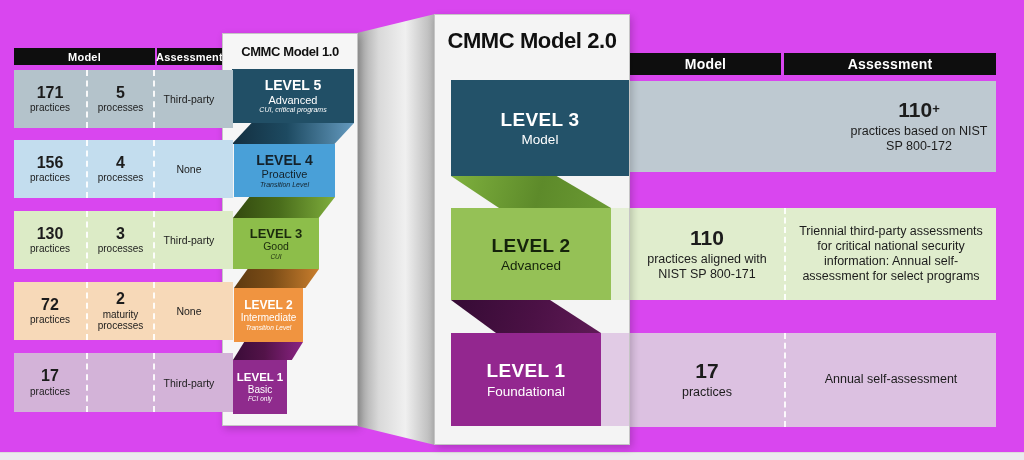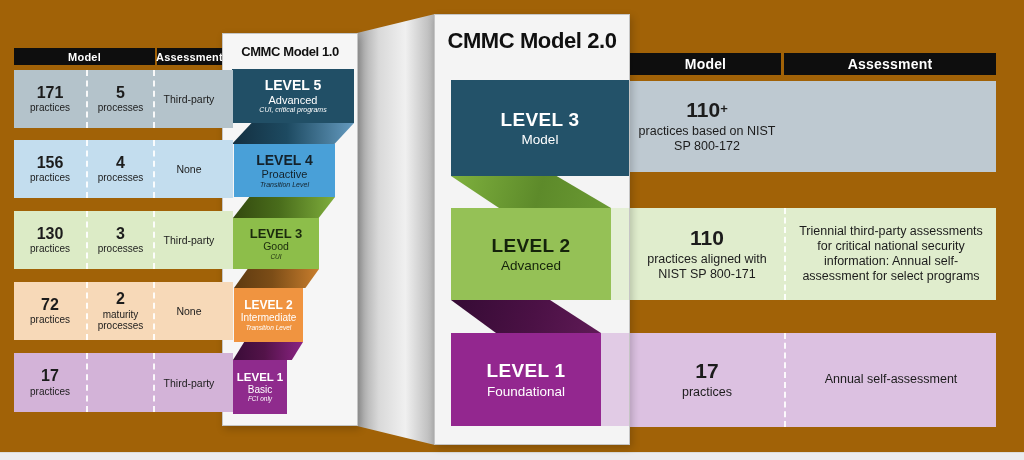--- a/index.html
+++ b/index.html
@@ -1,18 +1,18 @@
 <!DOCTYPE html>
 <html><head>
 <meta charset="utf-8">
 <style>
   html,body{margin:0;padding:0;background:#ffffff;}
   .stage{
     position:relative;width:1024px;height:460px;overflow:hidden;
-    background:#a16207;
+    background:#d946ef;
     font-family:"Liberation Sans",sans-serif;
     color:#1c1c1c;
   }
   .abs{position:absolute;}
   
   .hbar{
     background:#0e0e0e;color:#ffffff;font-weight:bold;
     display:flex;align-items:center;justify-content:center;
     letter-spacing:.2px;
   }
@@ -63,21 +63,21 @@
   
   .fold1{clip-path:polygon(16% 0,100% 0,84% 100%,0 100%);}
   .fold2{clip-path:polygon(0 0,66% 0,100% 100%,30% 100%);}
   .f-l5{background:linear-gradient(90deg,#132f40,#1d4a61 45%,#659bc0);}
   .f-l4{background:linear-gradient(90deg,#33490f,#496c1b 45%,#7fae3c);}
   .f-l3{background:linear-gradient(90deg,#5e3a10,#7c4d17 45%,#c97e2d);}
   .f-l2{background:linear-gradient(90deg,#3a0c38,#531349 45%,#8b2384);}
   .f-m2a{background:linear-gradient(105deg,#7fb13e,#5d8a2a 55%,#6b9a33);}
   .f-m2b{background:linear-gradient(105deg,#350b34,#4b1145 55%,#5f1a56);}
   
-  .rt-row{display:flex;}
+  .rt-row{display:flex;justify-content:flex-end;}
   .rt-model{width:154px;}
   .rt-assess{flex:1;border-left:2px dashed rgba(255,255,255,.9);padding:0 6px;}
   .rt-num{font-size:21px;font-weight:bold;line-height:1;}
   .rt-plus{font-size:13px;font-weight:bold;vertical-align:4px;}
   .rt-desc{font-size:12.5px;line-height:1.18;margin-top:3px;max-width:150px;}
   .rt-assess-text{font-size:12.5px;line-height:1.22;max-width:205px;}
   .bottom-strip{background:#ecebee;border-top:1px solid #dcdcdc;}
 </style>
 </head>
 <body>

